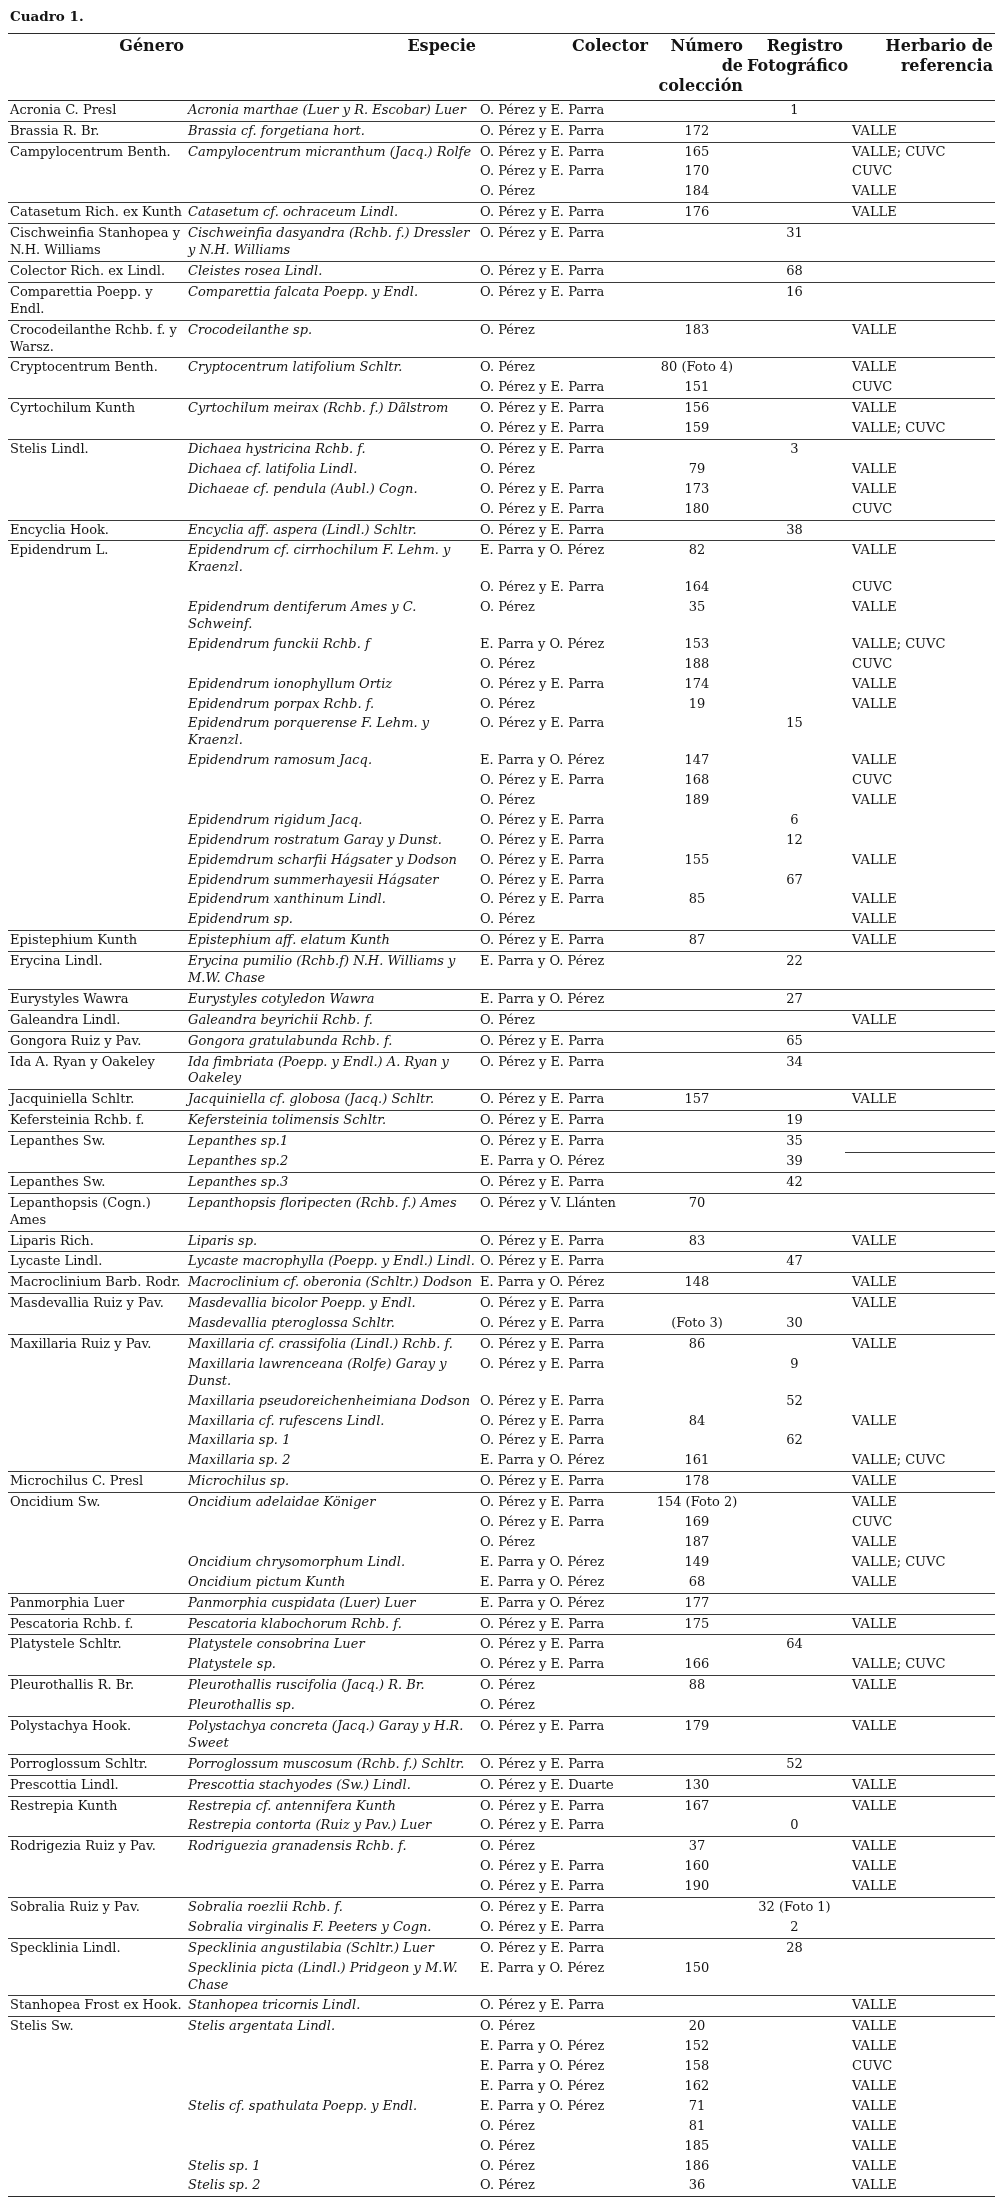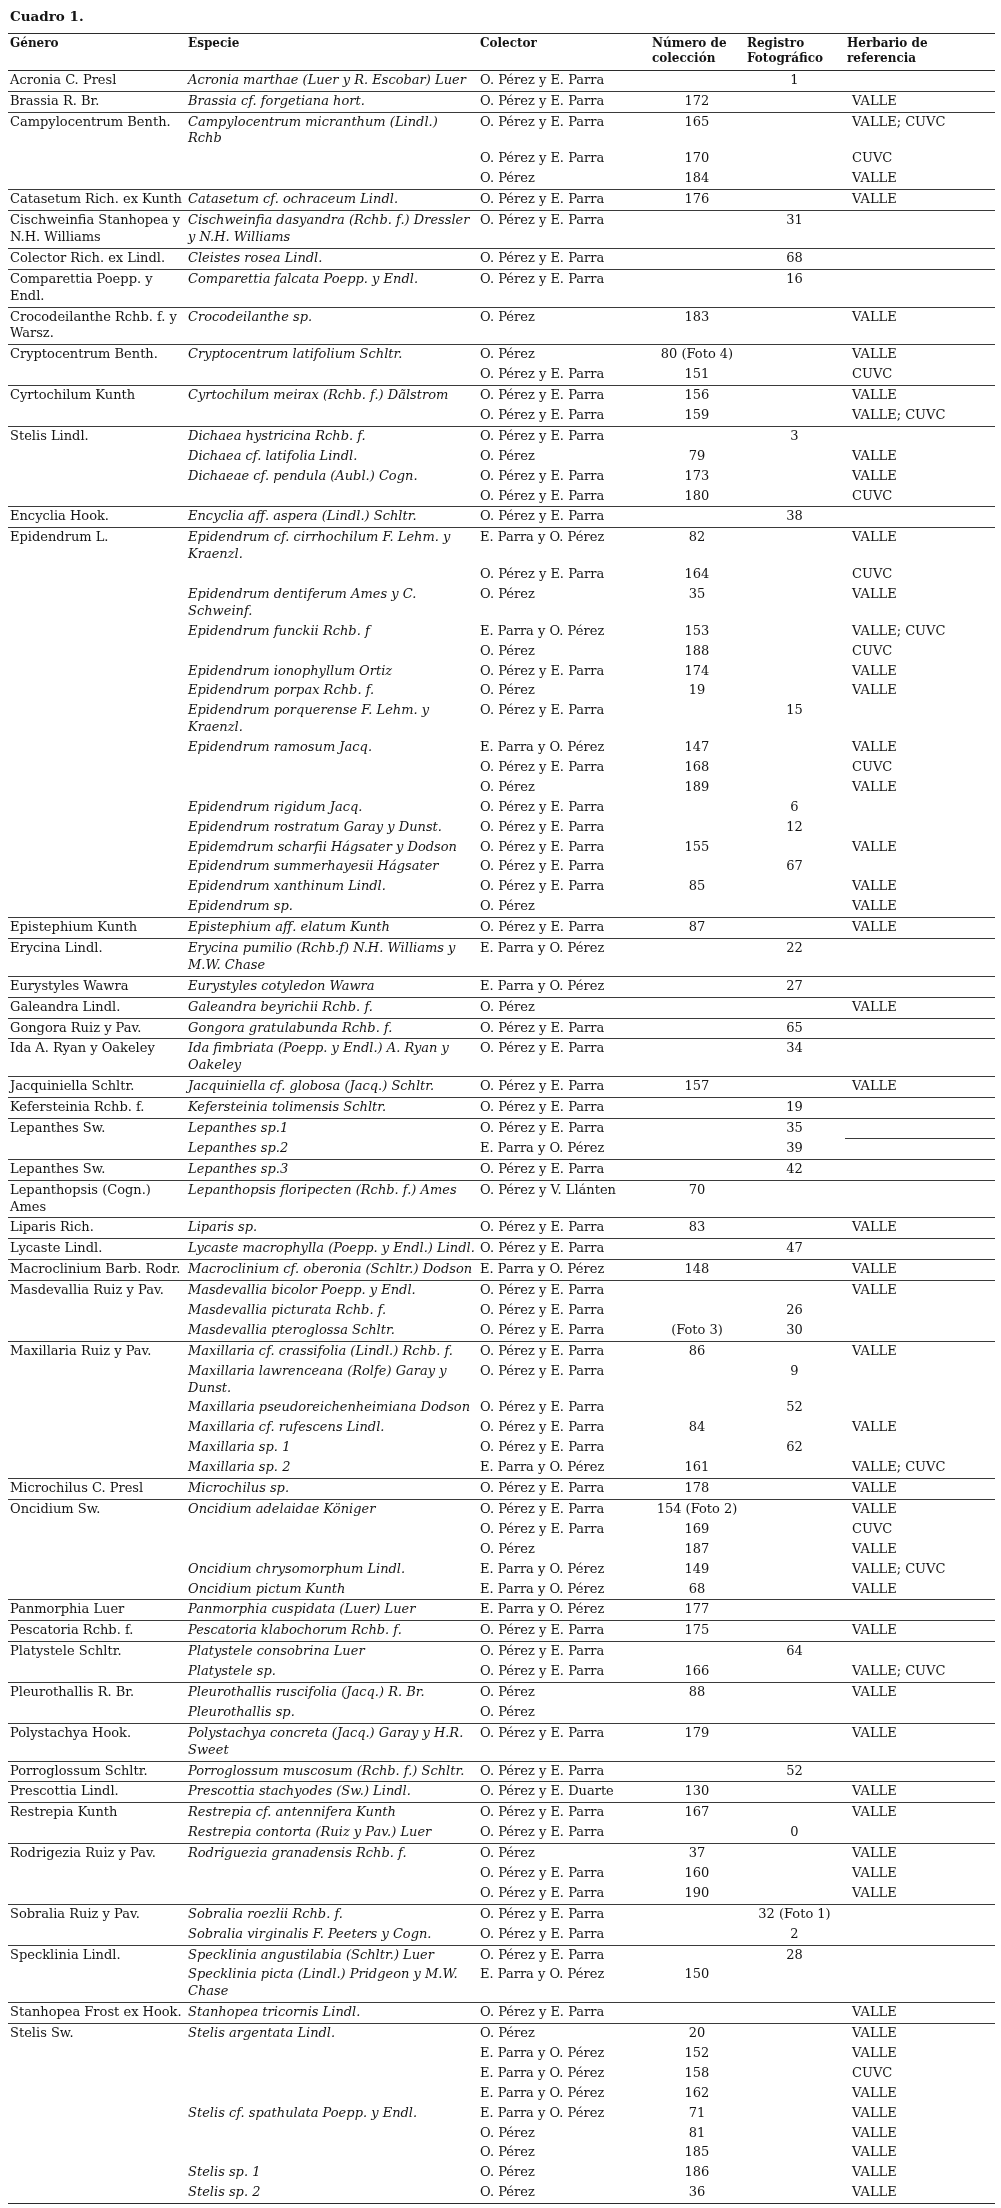--- a/index.html
+++ b/index.html
@@ -24,23 +24,23 @@
   .cap-text { width: 775px; }
 
   table.species-table {
     border-collapse: collapse;
     table-layout: fixed;
     width: 987px;
     border-top: 1.5px solid #2b2b2b;
     border-bottom: 1.5px solid #2b2b2b;
   }
   thead th {
-    font-size: 12px;
+    font-size: 16px;
     font-weight: bold;
-    text-align: left;
+    text-align: right;
     vertical-align: top;
     line-height: 1.25;
     padding: 2px 2px 4px 2px;
     border-bottom: 1.2px solid #2b2b2b;
   }
   tbody td {
     font-size: 13px;
     line-height: 1.3;
     vertical-align: top;
     padding: 1px 3px 2px 2px;
@@ -92,21 +92,21 @@
         <tr class="group-start">
           <td class="genus"><span class="gname">Brassia</span><span> R. Br.</span></td>
           <td class="species">Brassia cf. forgetiana hort.</td>
           <td class="collector">O. Pérez y E. Parra</td>
           <td class="num">172</td>
           <td class="foto"></td>
           <td class="herb">VALLE</td>
         </tr>
         <tr class="group-start">
           <td class="genus"><span class="gname">Campylocentrum</span><span> Benth.</span></td>
-          <td class="species">Campylocentrum micranthum (Lindl.) Rchb</td>
+          <td class="species">Campylocentrum micranthum (Jacq.) Rolfe</td>
           <td class="collector">O. Pérez y E. Parra</td>
           <td class="num">165</td>
           <td class="foto"></td>
           <td class="herb">VALLE; CUVC</td>
         </tr>
         <tr>
           <td class="genus"></td>
           <td class="species"></td>
           <td class="collector">O. Pérez y E. Parra</td>
           <td class="num">170</td>
@@ -489,28 +489,20 @@
           <td class="foto"></td>
           <td class="herb">VALLE</td>
         </tr>
         <tr class="group-start">
           <td class="genus"><span class="gname">Masdevallia</span><span> Ruiz y Pav.</span></td>
           <td class="species">Masdevallia bicolor Poepp. y Endl.</td>
           <td class="collector">O. Pérez y E. Parra</td>
           <td class="num"></td>
           <td class="foto"></td>
           <td class="herb">VALLE</td>
-        </tr>
-        <tr>
-          <td class="genus"></td>
-          <td class="species">Masdevallia picturata Rchb. f.</td>
-          <td class="collector">O. Pérez y E. Parra</td>
-          <td class="num"></td>
-          <td class="foto">26</td>
-          <td class="herb"></td>
         </tr>
         <tr>
           <td class="genus"></td>
           <td class="species">Masdevallia pteroglossa Schltr.</td>
           <td class="collector">O. Pérez y E. Parra</td>
           <td class="num">(Foto 3)</td>
           <td class="foto">30</td>
           <td class="herb"></td>
         </tr>
         <tr class="group-start">

